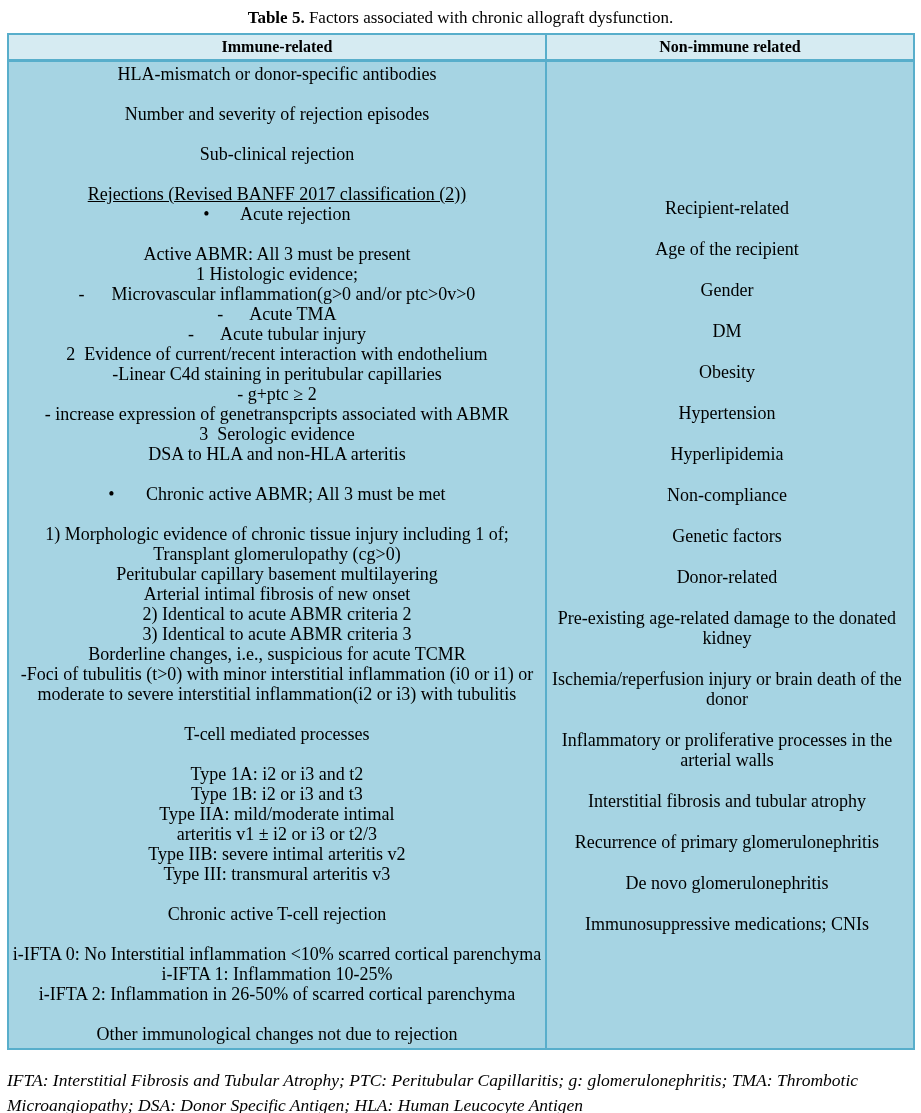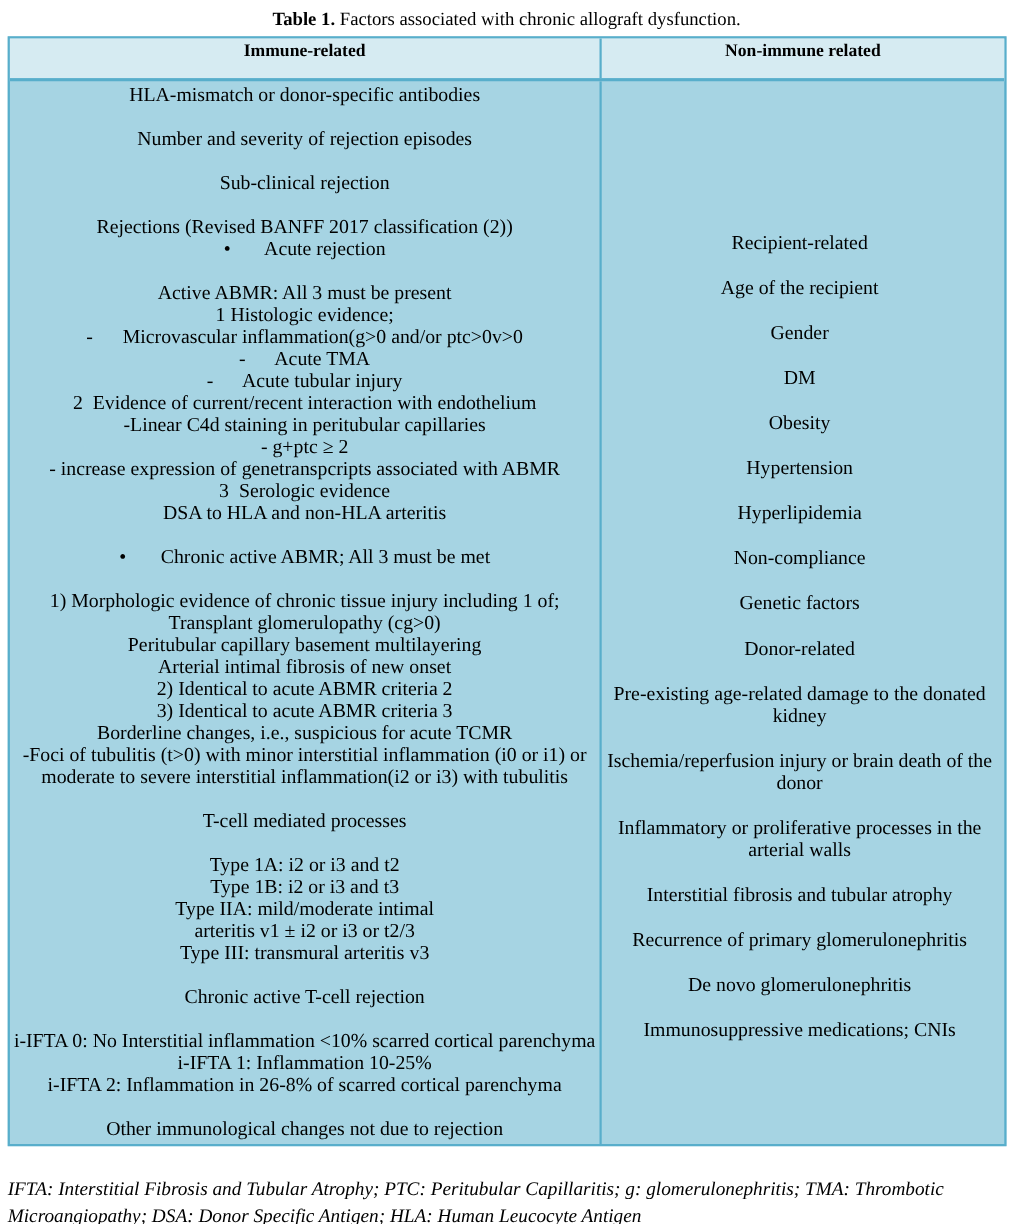--- a/index.html
+++ b/index.html
@@ -24,48 +24,48 @@
   .ftable{
     position:absolute;left:7px;top:33px;width:908px;
     border:2px solid var(--border);
     background:var(--cell-bg);
   }
   .thead{
     display:flex;background:var(--header-bg);
     border-bottom:3px solid var(--border);
   }
   .th{
-    font-weight:bold;font-size:16px;line-height:24px;height:36px;
+    font-weight:bold;font-size:16px;line-height:24px;height:24px;
     text-align:center;
   }
   .th.left{width:59.5%;border-right:2px solid var(--border);}
   .th.right{width:40.5%;}
   .tbody{display:flex;align-items:stretch;}
   .td{font-size:18px;}
   .td.left{width:59.5%;border-right:2px solid var(--border);padding:2px 2px 4px 2px;}
   .td.right{width:40.5%;padding:136px 6px 4px 0;}
   .line{
     min-height:20px;line-height:20px;text-align:center;
     white-space:pre-wrap;
   }
-  .line.u{}
+  .line.u{text-decoration:underline;}
   .item{
     min-height:20px;line-height:20px;text-align:center;
     margin-bottom:21px;
   }
   .footnote{
     position:absolute;left:7px;top:1068px;width:908px;
     font-style:italic;font-size:17.5px;line-height:25px;
   }
 </style>
 </head>
 <body>
 
 <div class="caption">
-  <span class="bold">Table 1.</span><span> Factors associated with chronic allograft dysfunction.</span>
+  <span class="bold">Table 5.</span><span> Factors associated with chronic allograft dysfunction.</span>
 </div>
 
 <div class="ftable">
   <div class="thead">
     <div class="th left">Immune-related</div>
     <div class="th right">Non-immune related</div>
   </div>
   <div class="tbody">
     <div class="td left" id="left-col">
         <div class="line">HLA-mismatch or donor-specific antibodies</div>
@@ -100,27 +100,28 @@
         <div class="line">Borderline changes, i.e., suspicious for acute TCMR</div>
         <div class="line">-Foci of tubulitis (t&gt;0) with minor interstitial inflammation (i0 or i1) or</div>
         <div class="line">moderate to severe interstitial inflammation(i2 or i3) with tubulitis</div>
         <div class="line"></div>
         <div class="line">T-cell mediated processes</div>
         <div class="line"></div>
         <div class="line">Type 1A: i2 or i3 and t2</div>
         <div class="line">Type 1B: i2 or i3 and t3</div>
         <div class="line">Type IIA: mild/moderate intimal</div>
         <div class="line">arteritis v1 ± i2 or i3 or t2/3</div>
+        <div class="line">Type IIB: severe intimal arteritis v2</div>
         <div class="line">Type III: transmural arteritis v3</div>
         <div class="line"></div>
         <div class="line">Chronic active T-cell rejection</div>
         <div class="line"></div>
         <div class="line">i-IFTA 0: No Interstitial inflammation &lt;10% scarred cortical parenchyma</div>
         <div class="line">i-IFTA 1: Inflammation 10-25%</div>
-        <div class="line">i-IFTA 2: Inflammation in 26-8% of scarred cortical parenchyma</div>
+        <div class="line">i-IFTA 2: Inflammation in 26-50% of scarred cortical parenchyma</div>
         <div class="line"></div>
         <div class="line">Other immunological changes not due to rejection</div>
       </div>
     <div class="td right" id="right-col">
         <div class="item">Recipient-related</div>
         <div class="item">Age of the recipient</div>
         <div class="item">Gender</div>
         <div class="item">DM</div>
         <div class="item">Obesity</div>
         <div class="item">Hypertension</div>

